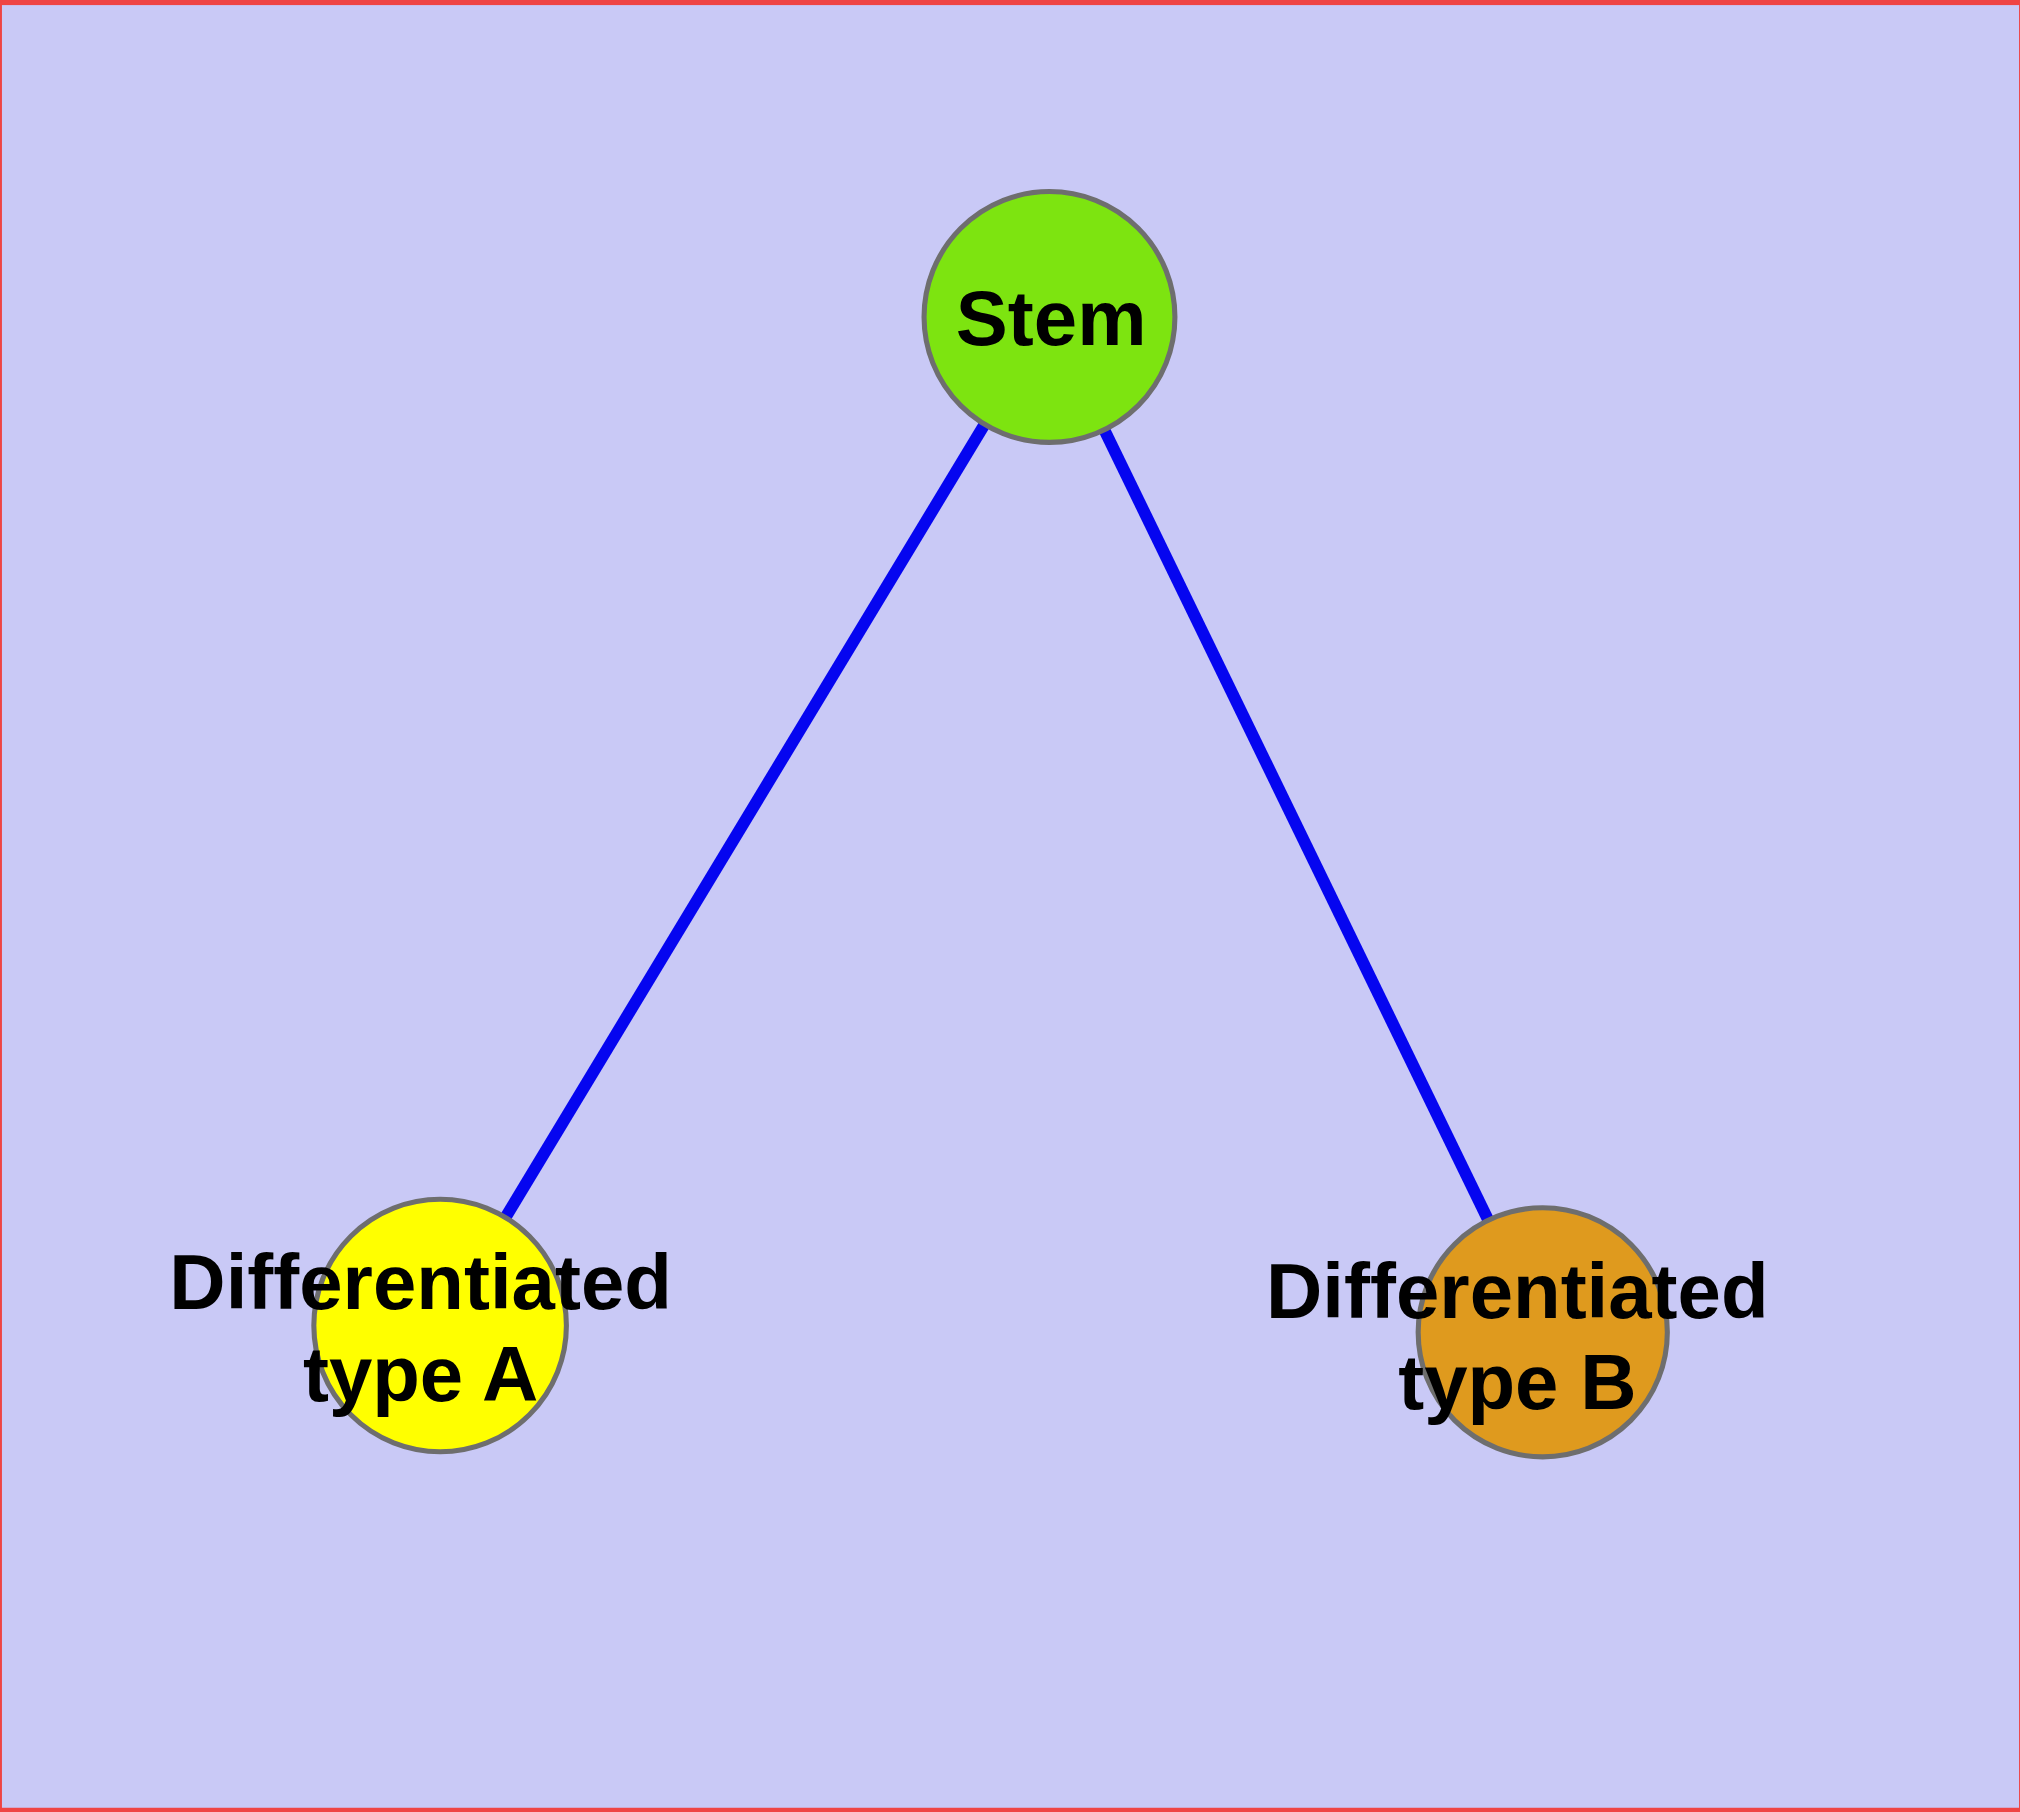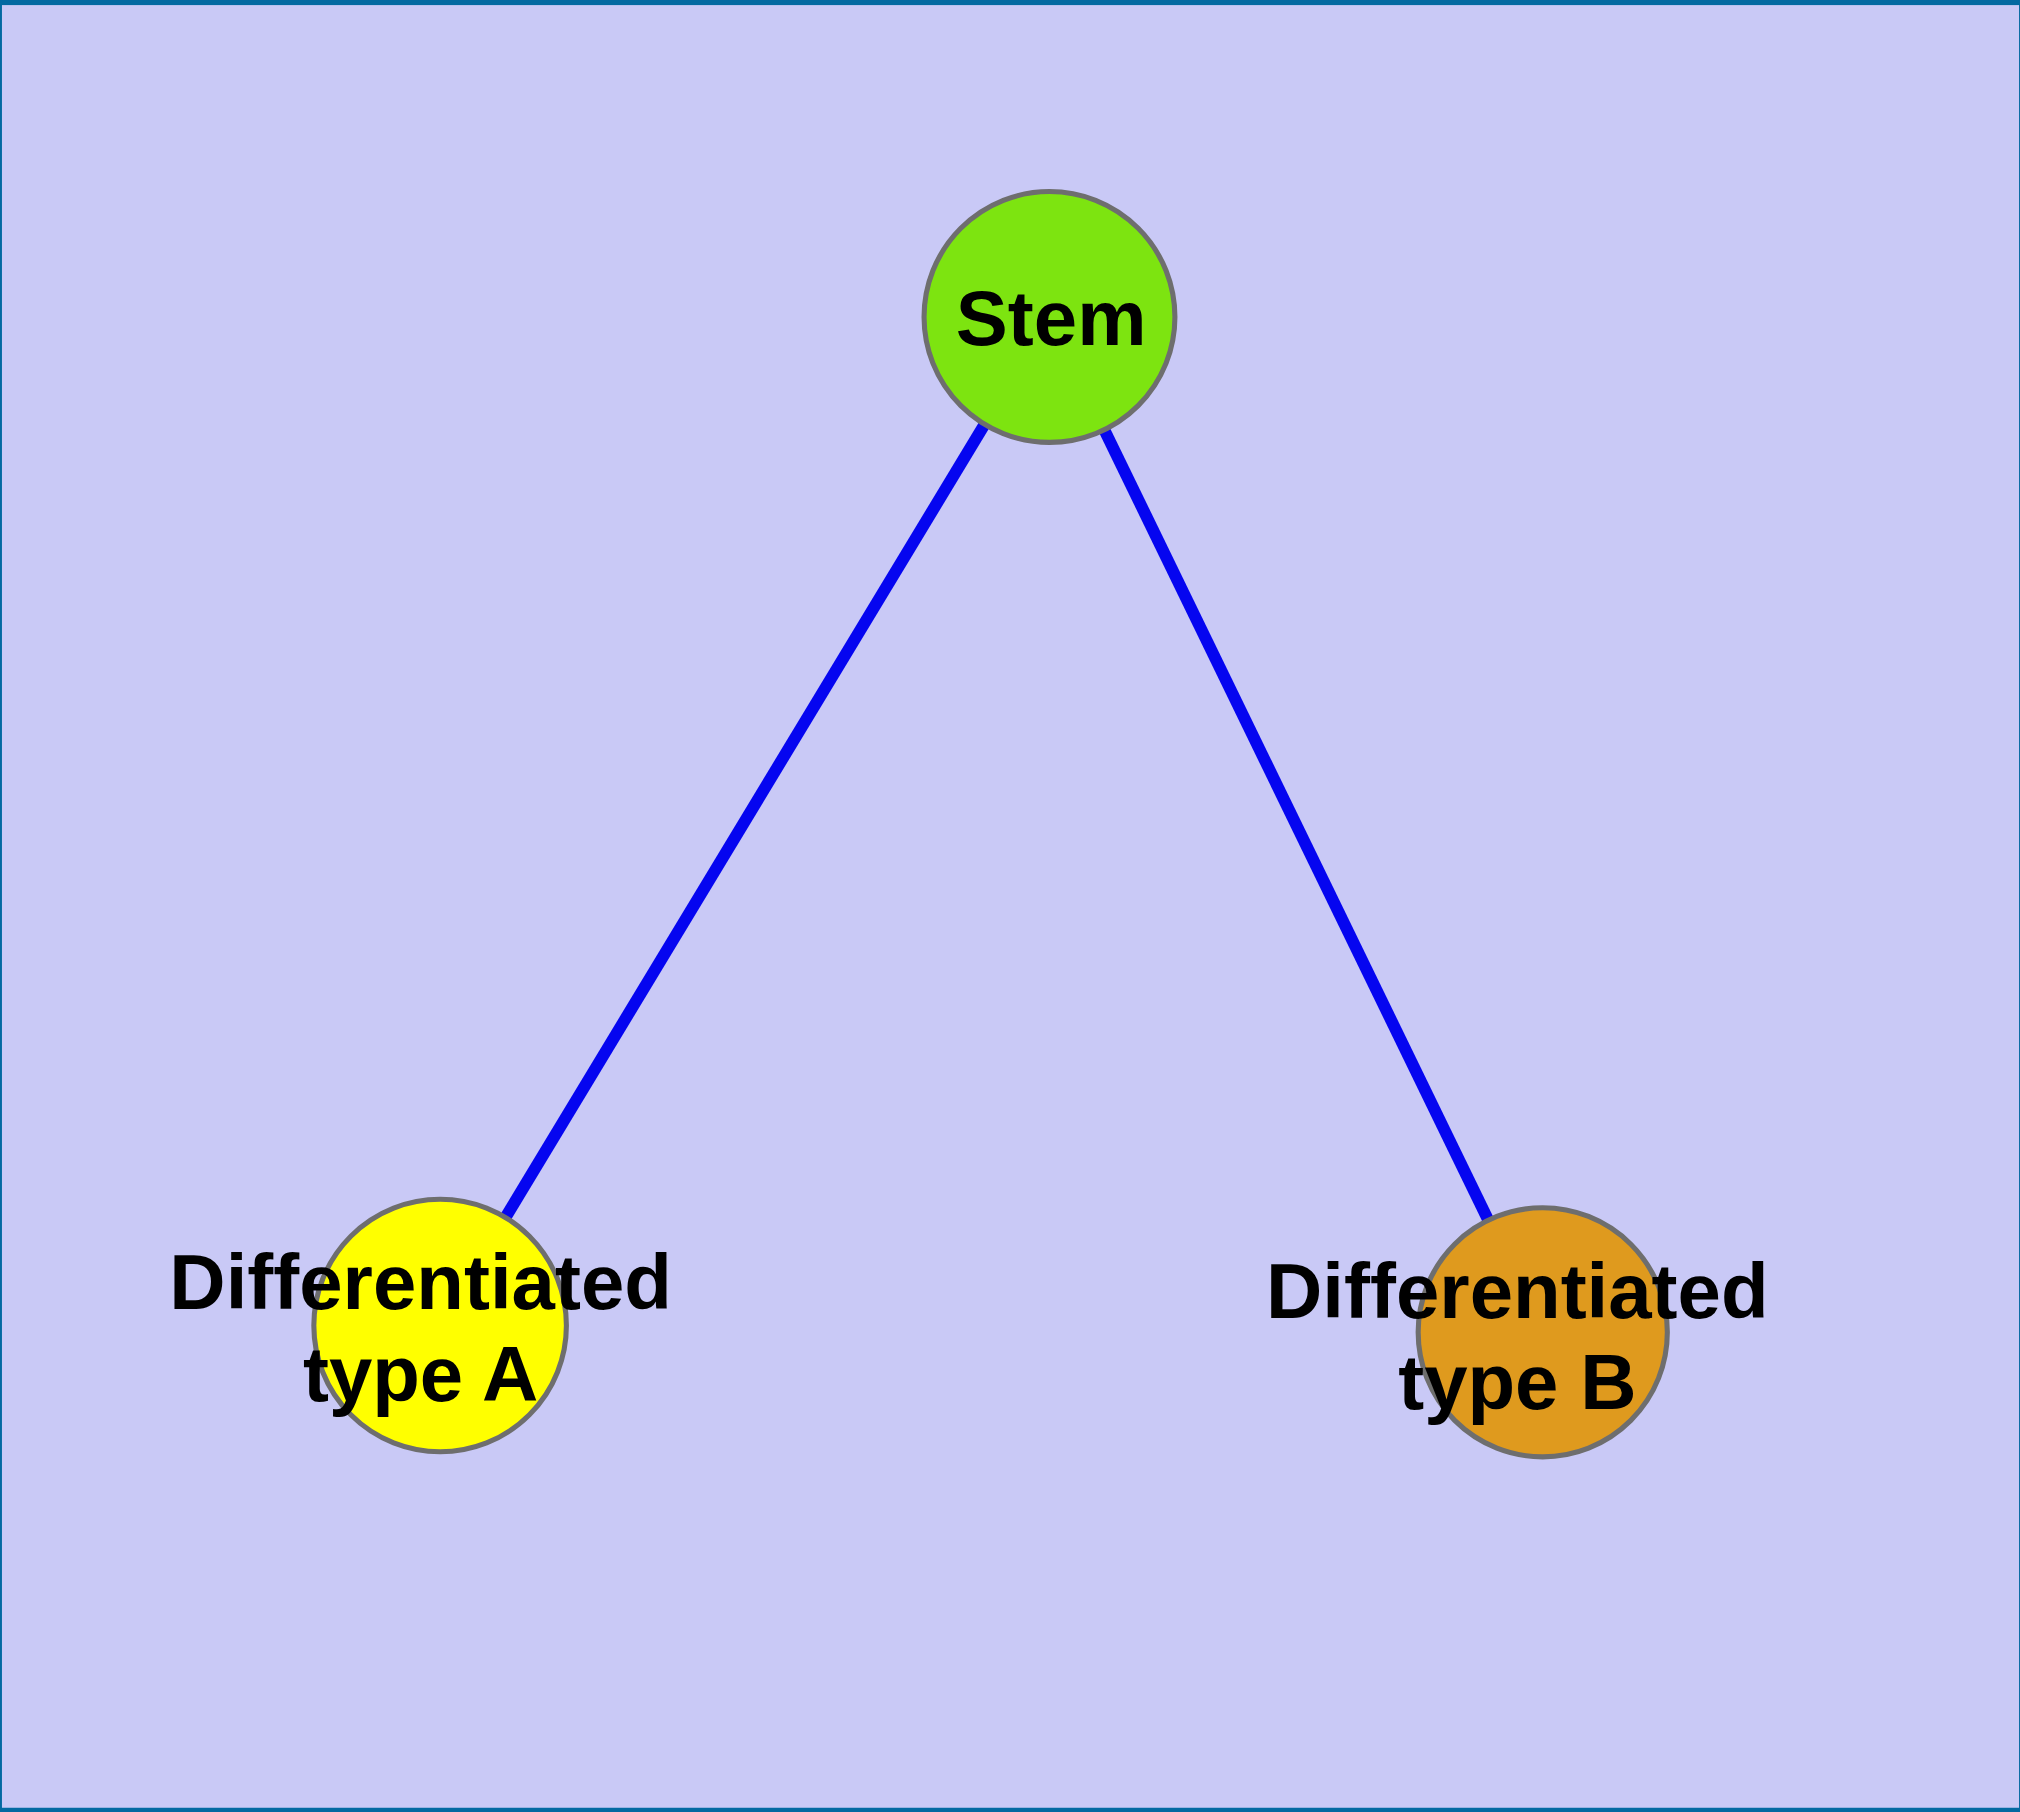--- a/index.html
+++ b/index.html
@@ -4,21 +4,21 @@
 <style>
   html, body {
     margin: 0;
     padding: 0;
     background: #ffffff;
   }
   #canvas {
     position: relative;
     width: 2021px;
     height: 1812px;
-    background: #0369a1;
+    background: #ef4444;
     overflow: hidden;
     font-family: "Liberation Sans", "DejaVu Sans", sans-serif;
   }
   #diagram-svg {
     position: absolute;
     left: 0;
     top: 0;
     width: 2021px;
     height: 1812px;
     display: block;

